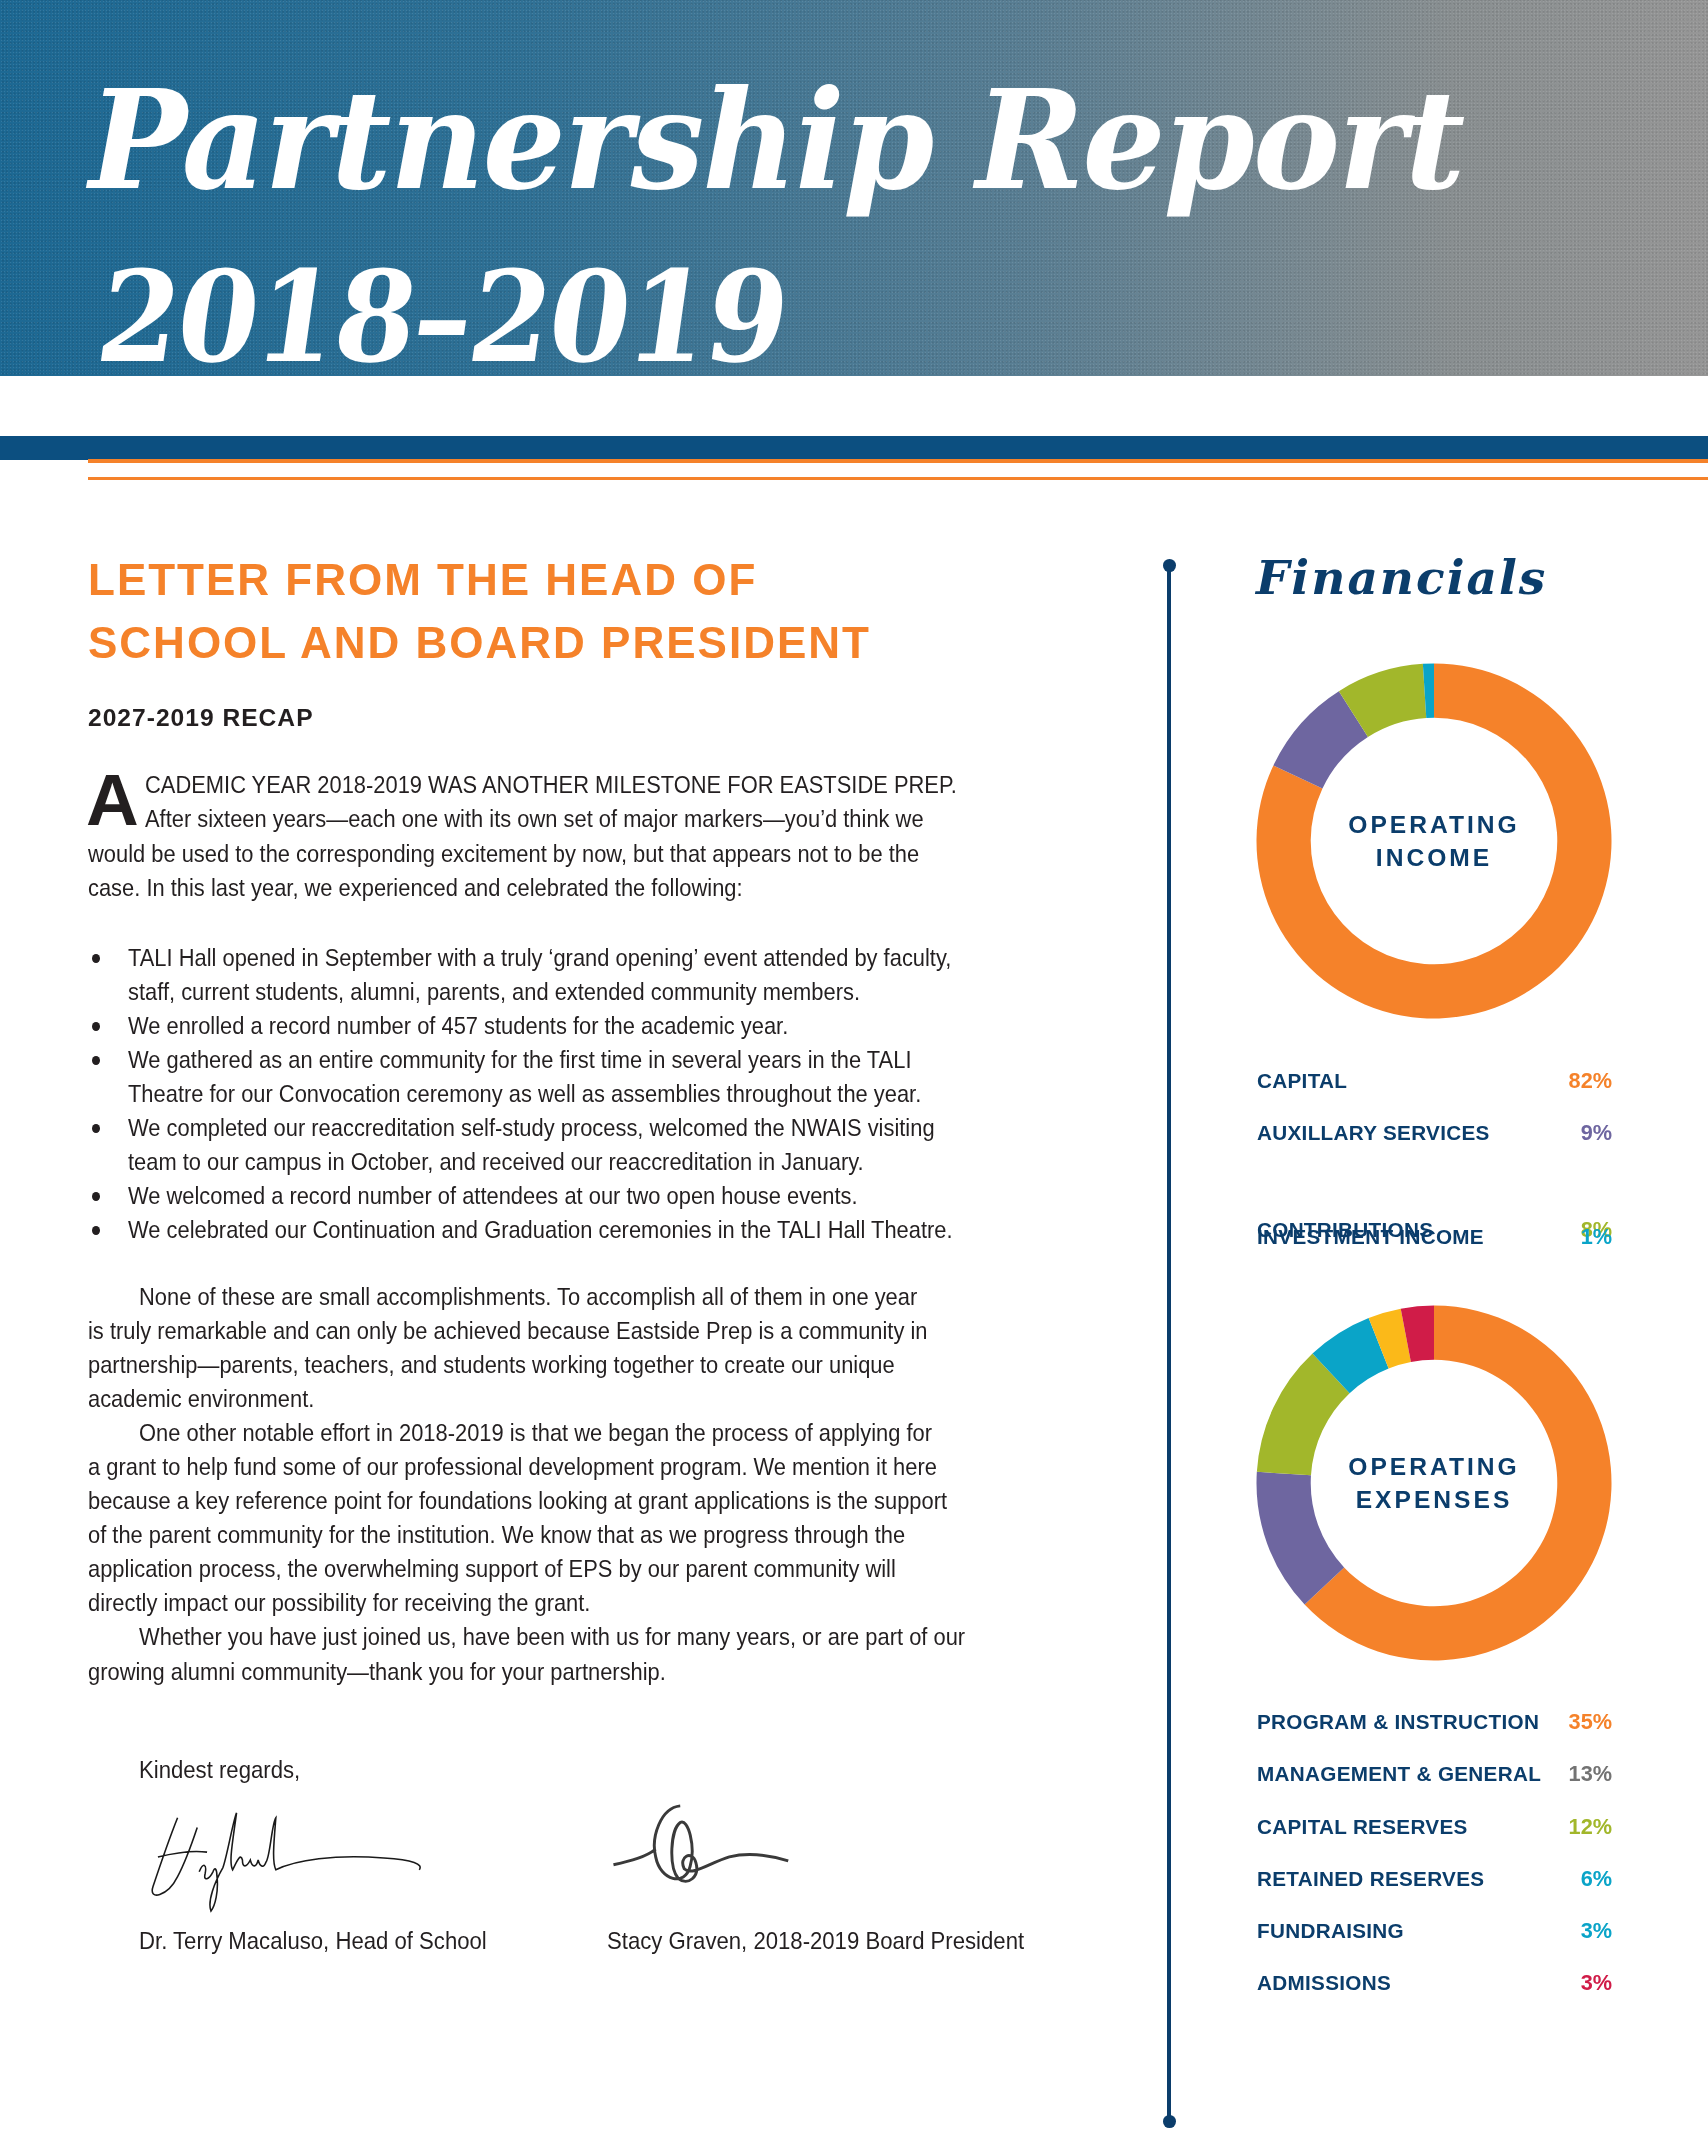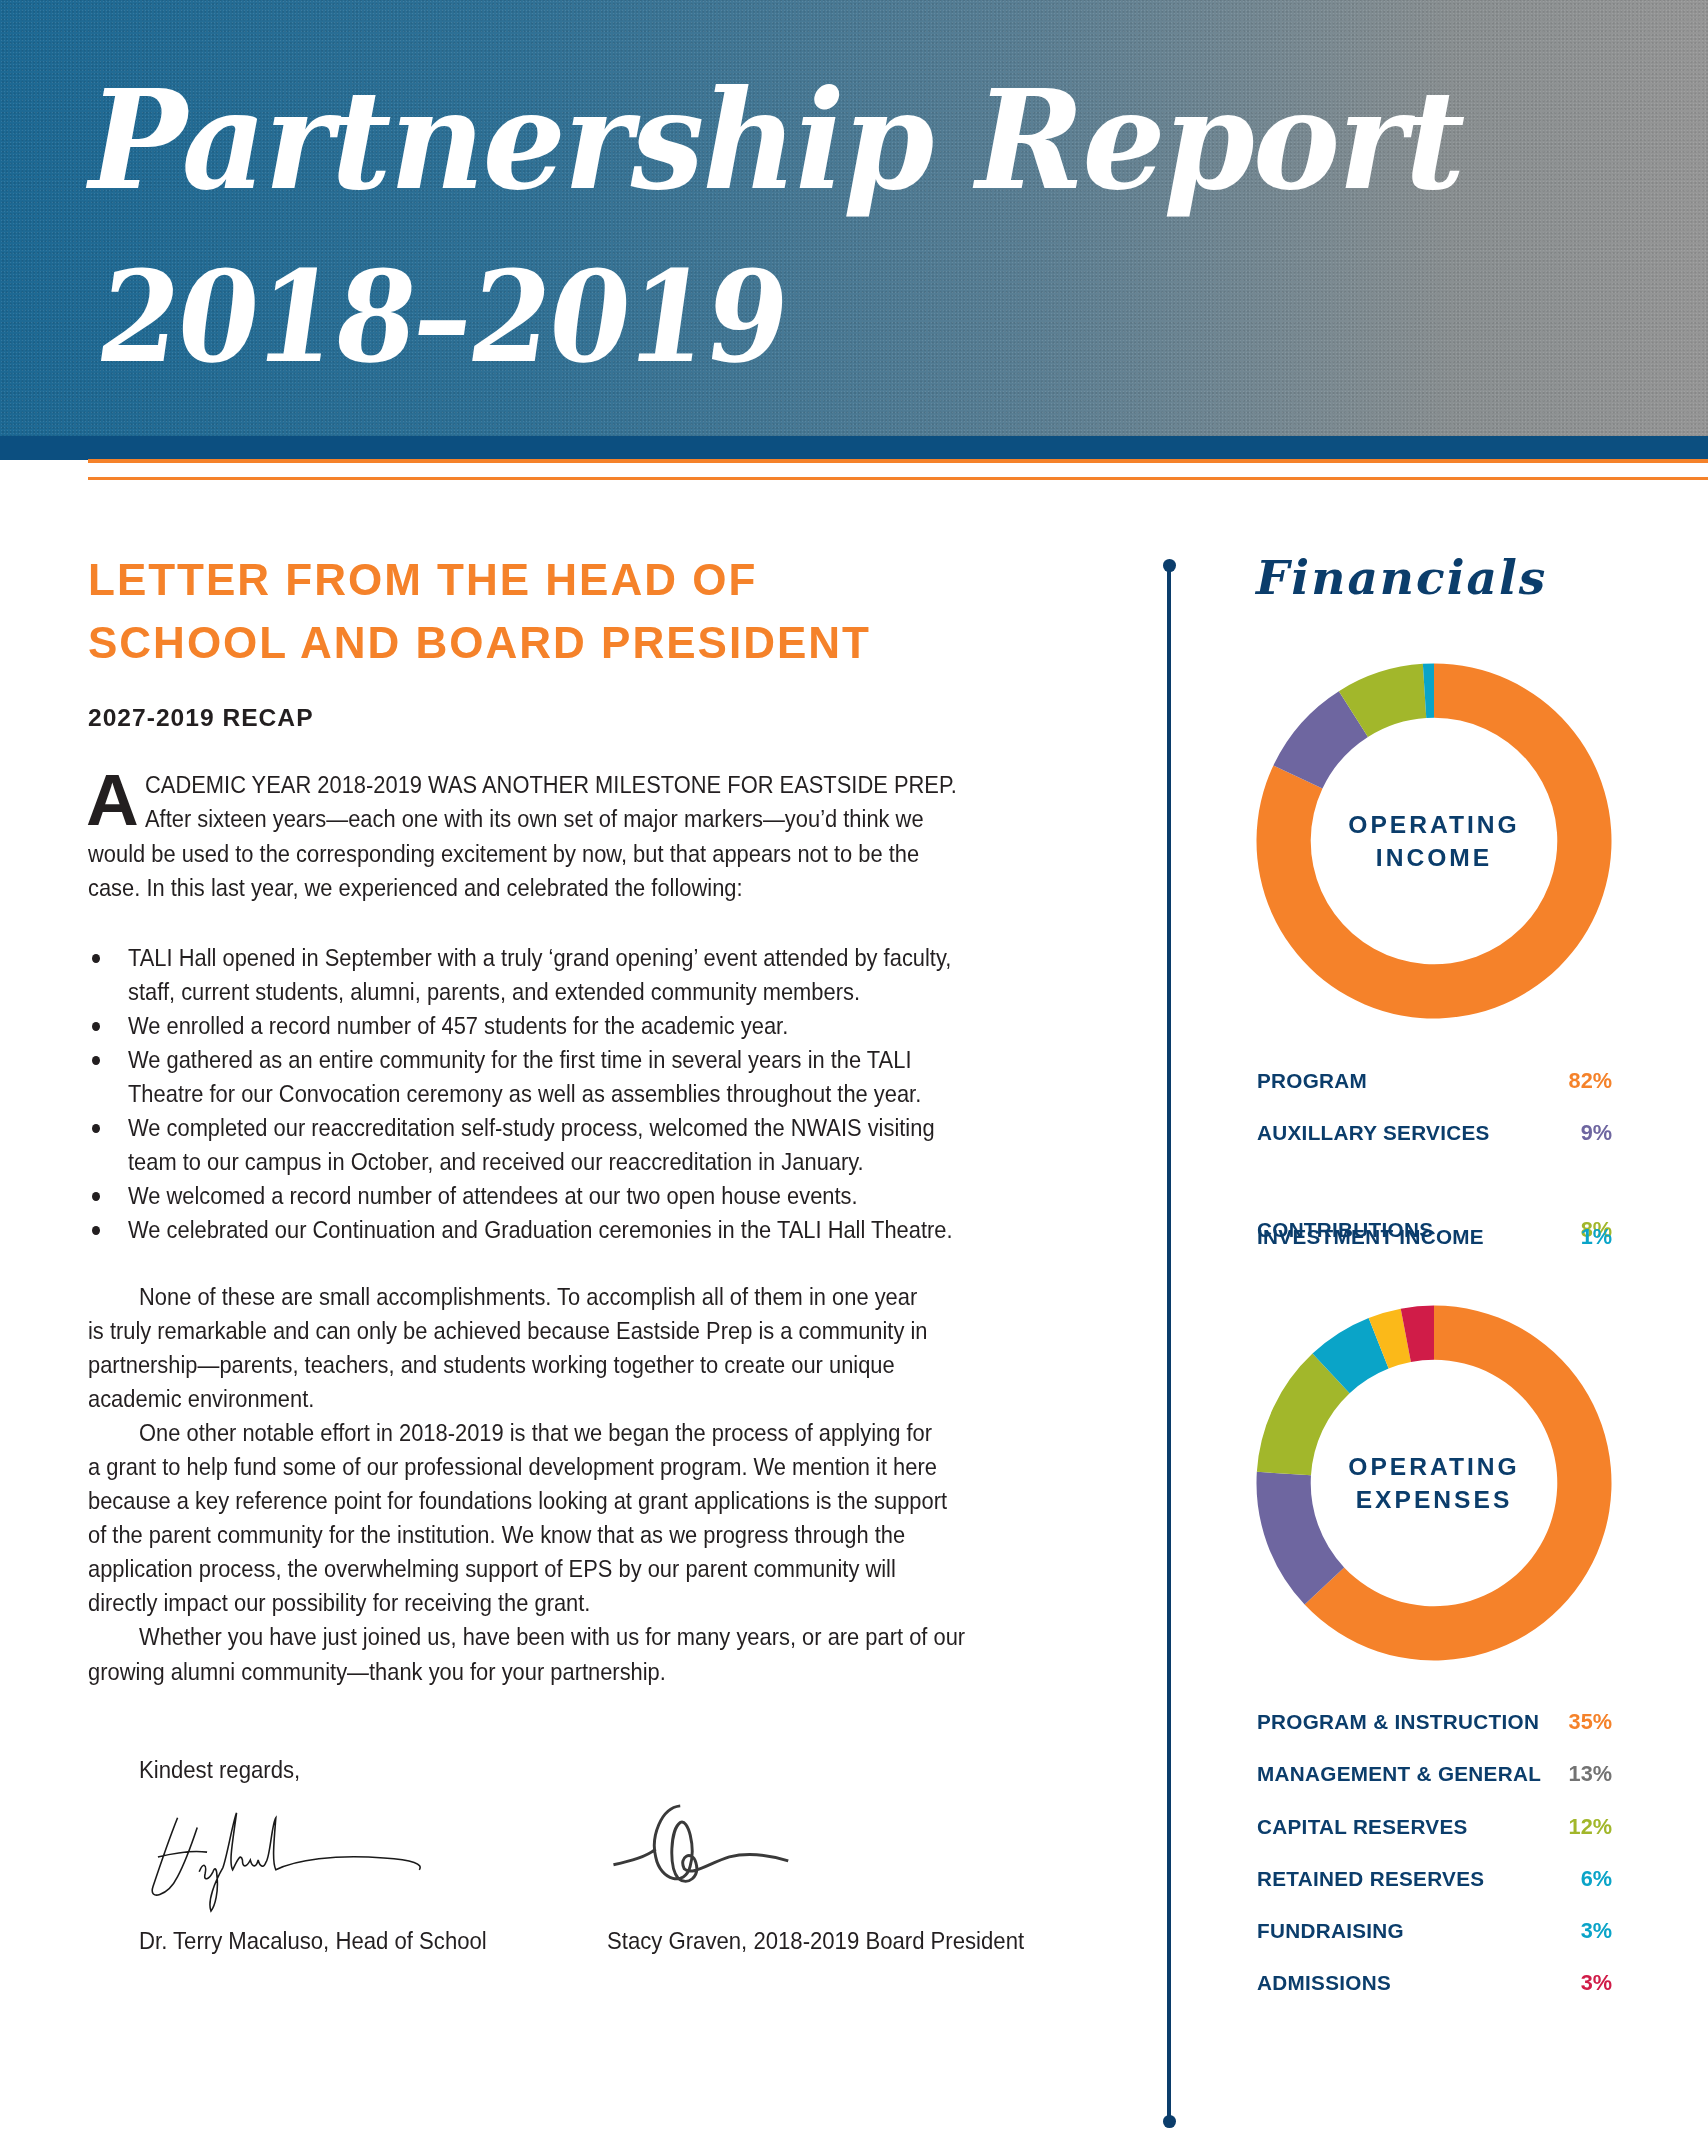--- a/index.html
+++ b/index.html
@@ -1,20 +1,20 @@
 <!DOCTYPE html>
 <html><head>
 <meta charset="utf-8">
 <style>
   * { margin: 0; padding: 0; box-sizing: border-box; }
   html, body { width: 1708px; height: 2152px; background: #ffffff; overflow: hidden; }
   body { position: relative; font-family: "Liberation Sans", sans-serif; color: #231f20; }
 
   .hero {
-    position: absolute; left: 0; top: 0; width: 1708px; height: 436px;
+    position: absolute; left: 0; top: 0; width: 1708px; height: 376px;
     background: linear-gradient(90deg, #1d6994 0%, #2f7196 30%, #5a7f94 60%, #8a9092 85%, #979797 100%);
     overflow: hidden;
   }
   .hero-noise {
     position: absolute; inset: 0;
     background-image:
       radial-gradient(rgba(255,255,255,0.10) 1px, transparent 1px),
       radial-gradient(rgba(0,0,0,0.10) 1px, transparent 1px);
     background-size: 3px 3px, 3.9px 3.9px;
     background-position: 0 0, 1px 2px;
@@ -155,21 +155,21 @@
     <path d="M-96.44882309621948 -151.97902659036265 A180 180 0 0 1 -11.302293515276547 -179.6448111170889 L-7.848814941164269 -124.75334105353394 A125 125 0 0 0 -66.97834937237464 -105.54099068775184 Z" fill="#a2b72b"></path>
     <path d="M-11.302293515276547 -179.6448111170889 A180 180 0 0 1 -2.0395940031532727e-13 -180 L-1.416384724411995e-13 -125 A125 125 0 0 0 -7.848814941164269 -124.75334105353394 Z" fill="#0aa4c8"></path>
   </svg>
 <div class="donut-label" style="left:1316px; top:808px;">
   <div>OPERATING</div>
   <div>INCOME</div>
 </div>
 
 <div id="legend-income">
     <div class="legend-row" style="top: 1066px;">
-      <span class="legend-label">PROGRAM</span>
+      <span class="legend-label">CAPITAL</span>
       <span class="legend-value" style="color: rgb(245, 130, 42);">82%</span>
     </div>
     <div class="legend-row" style="top: 1118px;">
       <span class="legend-label">AUXILLARY SERVICES</span>
       <span class="legend-value" style="color: rgb(110, 102, 160);">9%</span>
     </div>
     <div class="legend-row" style="top: 1215px;">
       <span class="legend-label">CONTRIBUTIONS</span>
       <span class="legend-value" style="color: rgb(162, 183, 43);">8%</span>
     </div>

